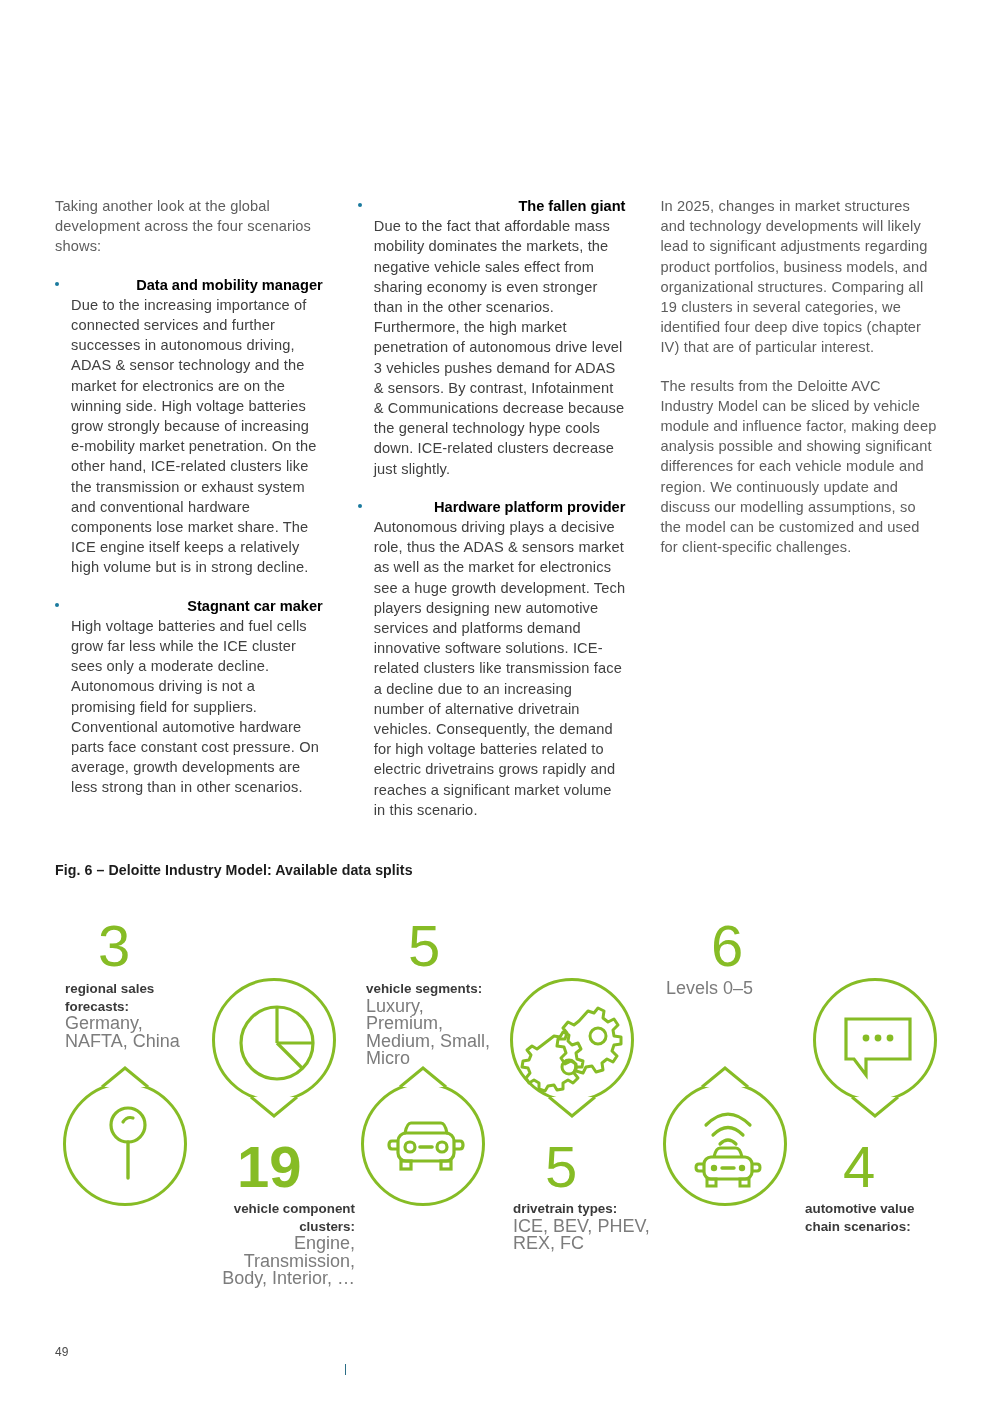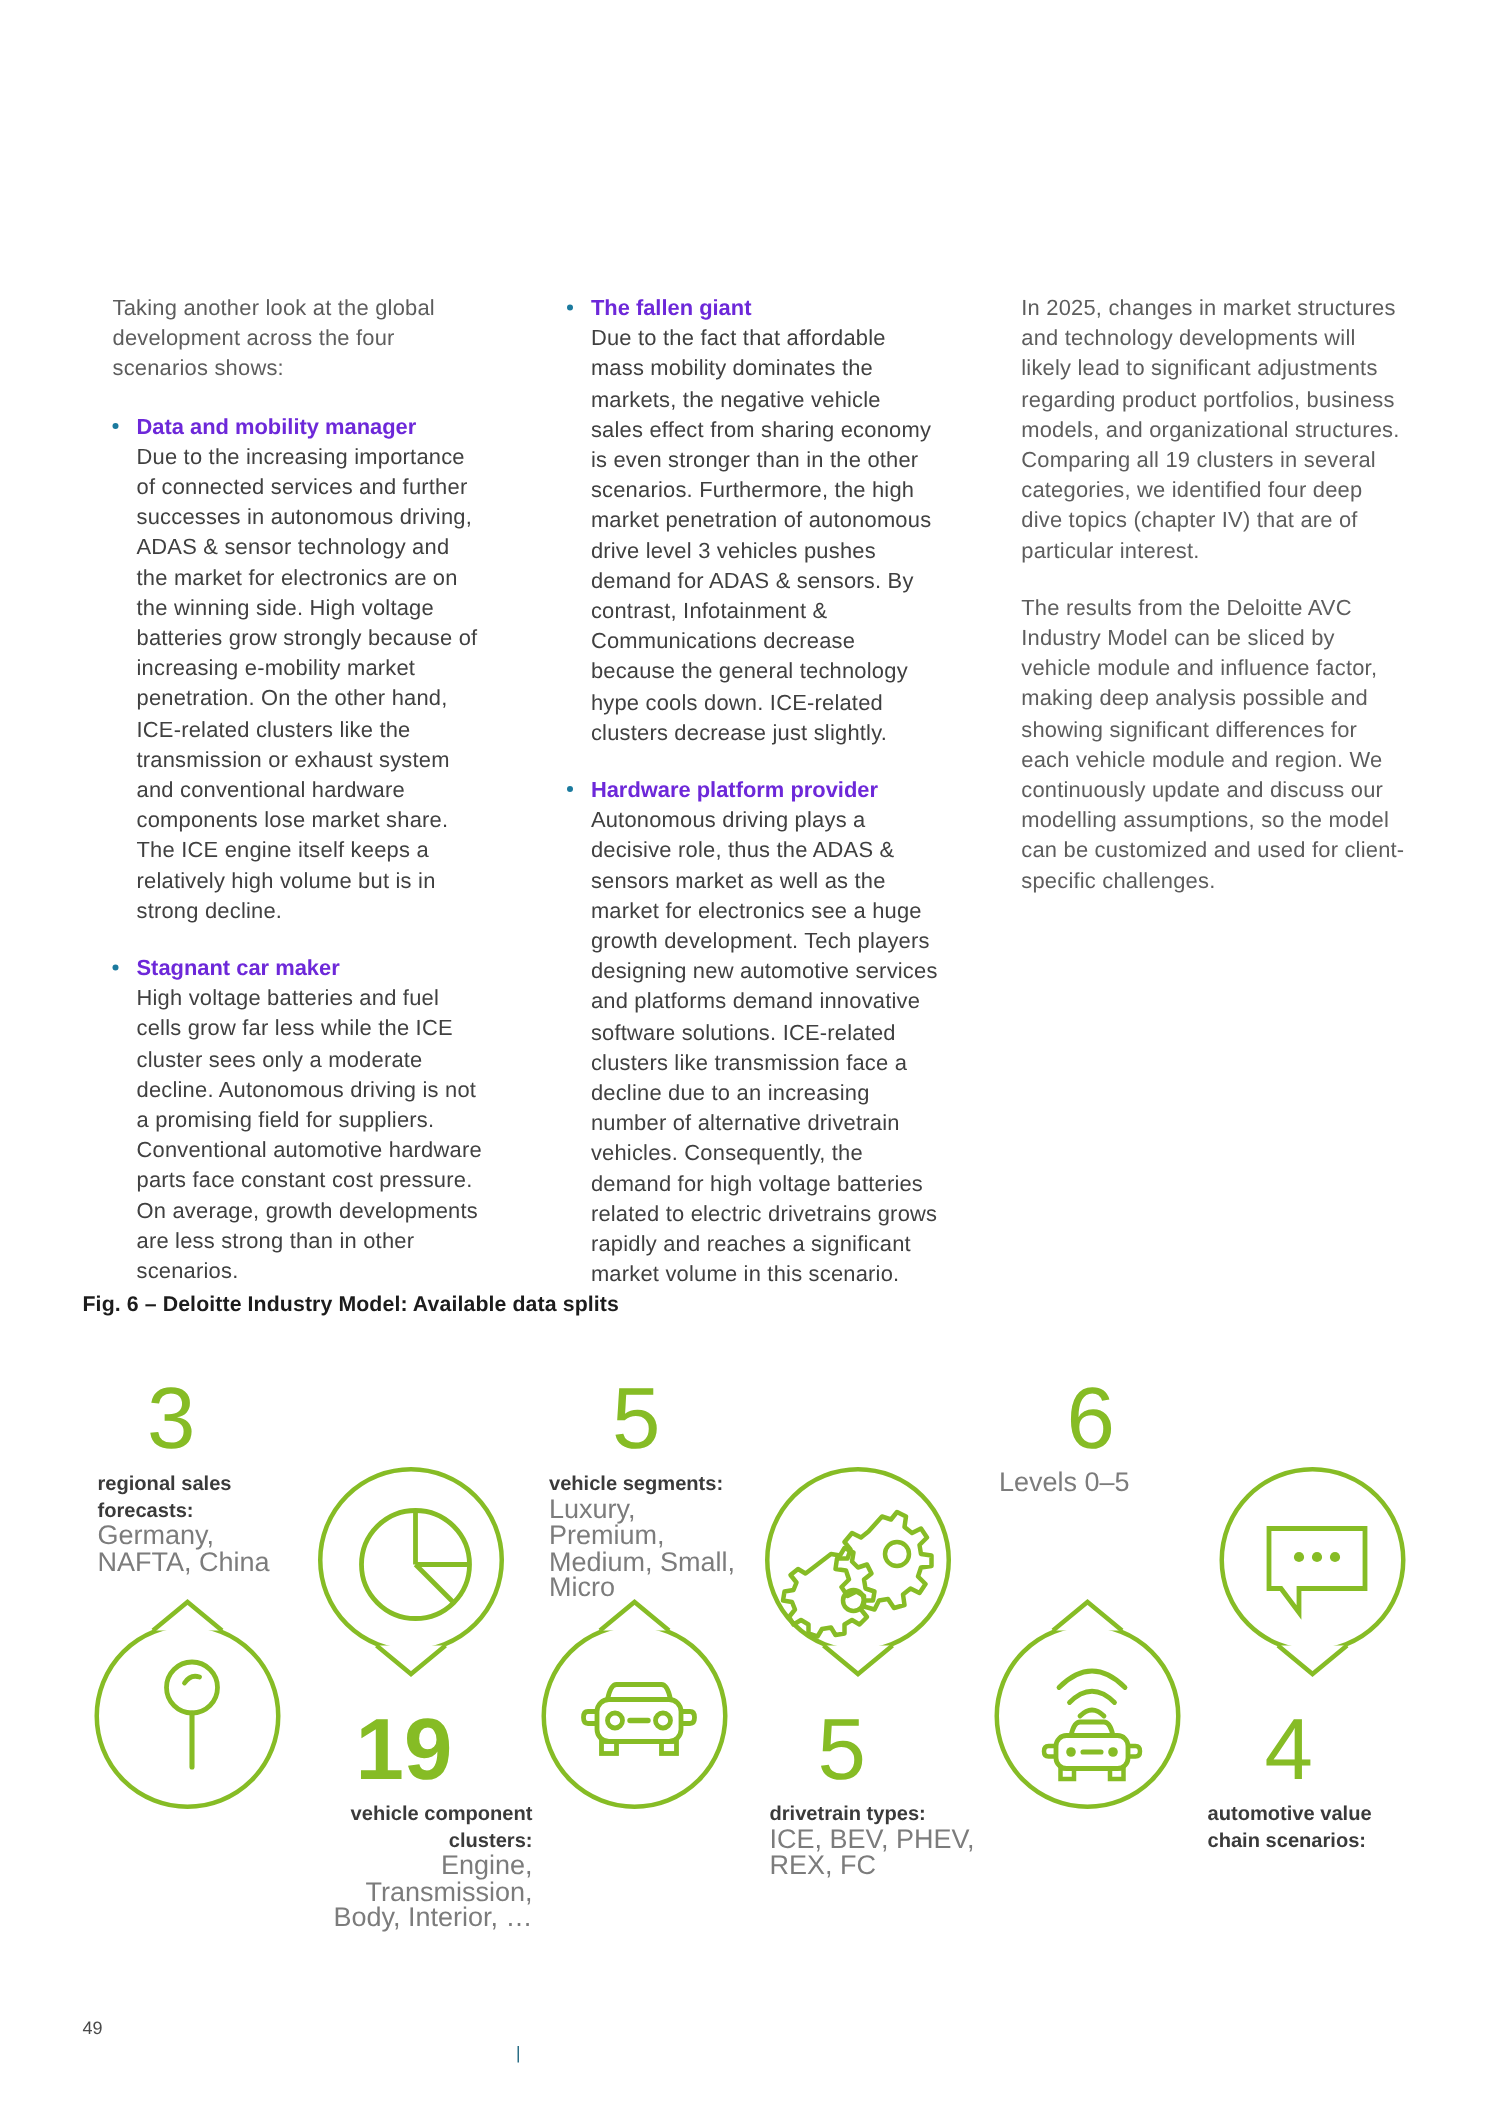--- a/index.html
+++ b/index.html
@@ -18,21 +18,21 @@
 
   
   .columns {
     position: absolute;
     left: 55px;
     top: 196px;
     width: 882px;
     display: flex;
     gap: 35px;
   }
-  .col { width: 271px; margin-left: 20px; }
+  .col { width: 271px; }
   .col.col3 { width: 280px; }
 
   .para {
     font-size: 14.6px;
     line-height: 20.2px;
     color: #5d5d5d;
     margin: 0 0 18px 0;
     letter-spacing: 0.01em;
   }
   .para.tight { margin-bottom: 0; }
@@ -49,22 +49,23 @@
     top: 7px;
     width: 4px;
     height: 4px;
     border-radius: 50%;
     background: #1b7a9e;
   }
   .bullet-head {
     font-size: 14.6px;
     line-height: 20.2px;
     font-weight: bold;
-    color: #6d28d9;
+    color: #000000;
     margin: 0 0 0 0;
+    text-align: right;
   }
   .bullet-body {
     font-size: 14.6px;
     line-height: 20.2px;
     color: #404040;
     margin: 0;
     letter-spacing: 0.01em;
   }
 
   

